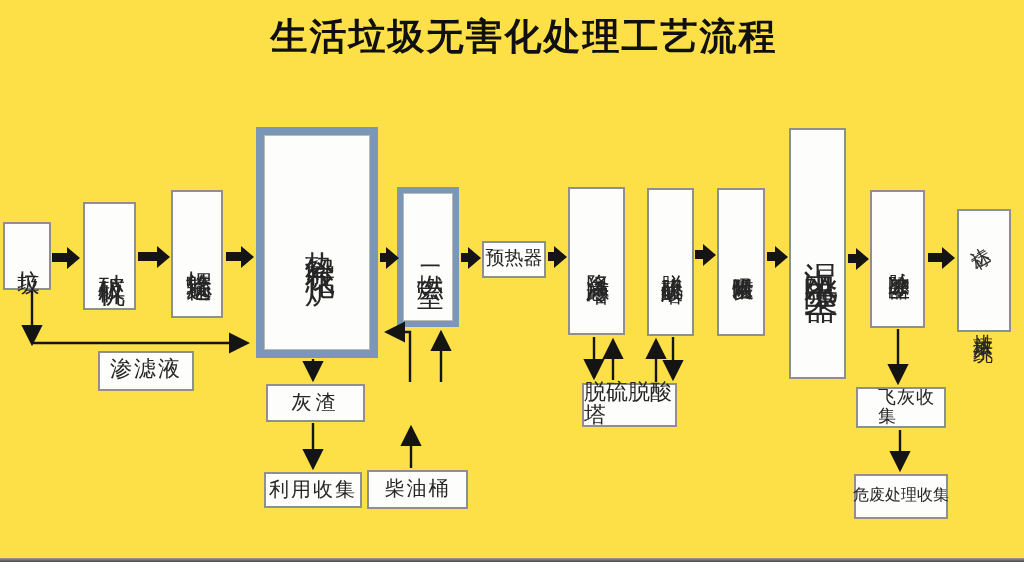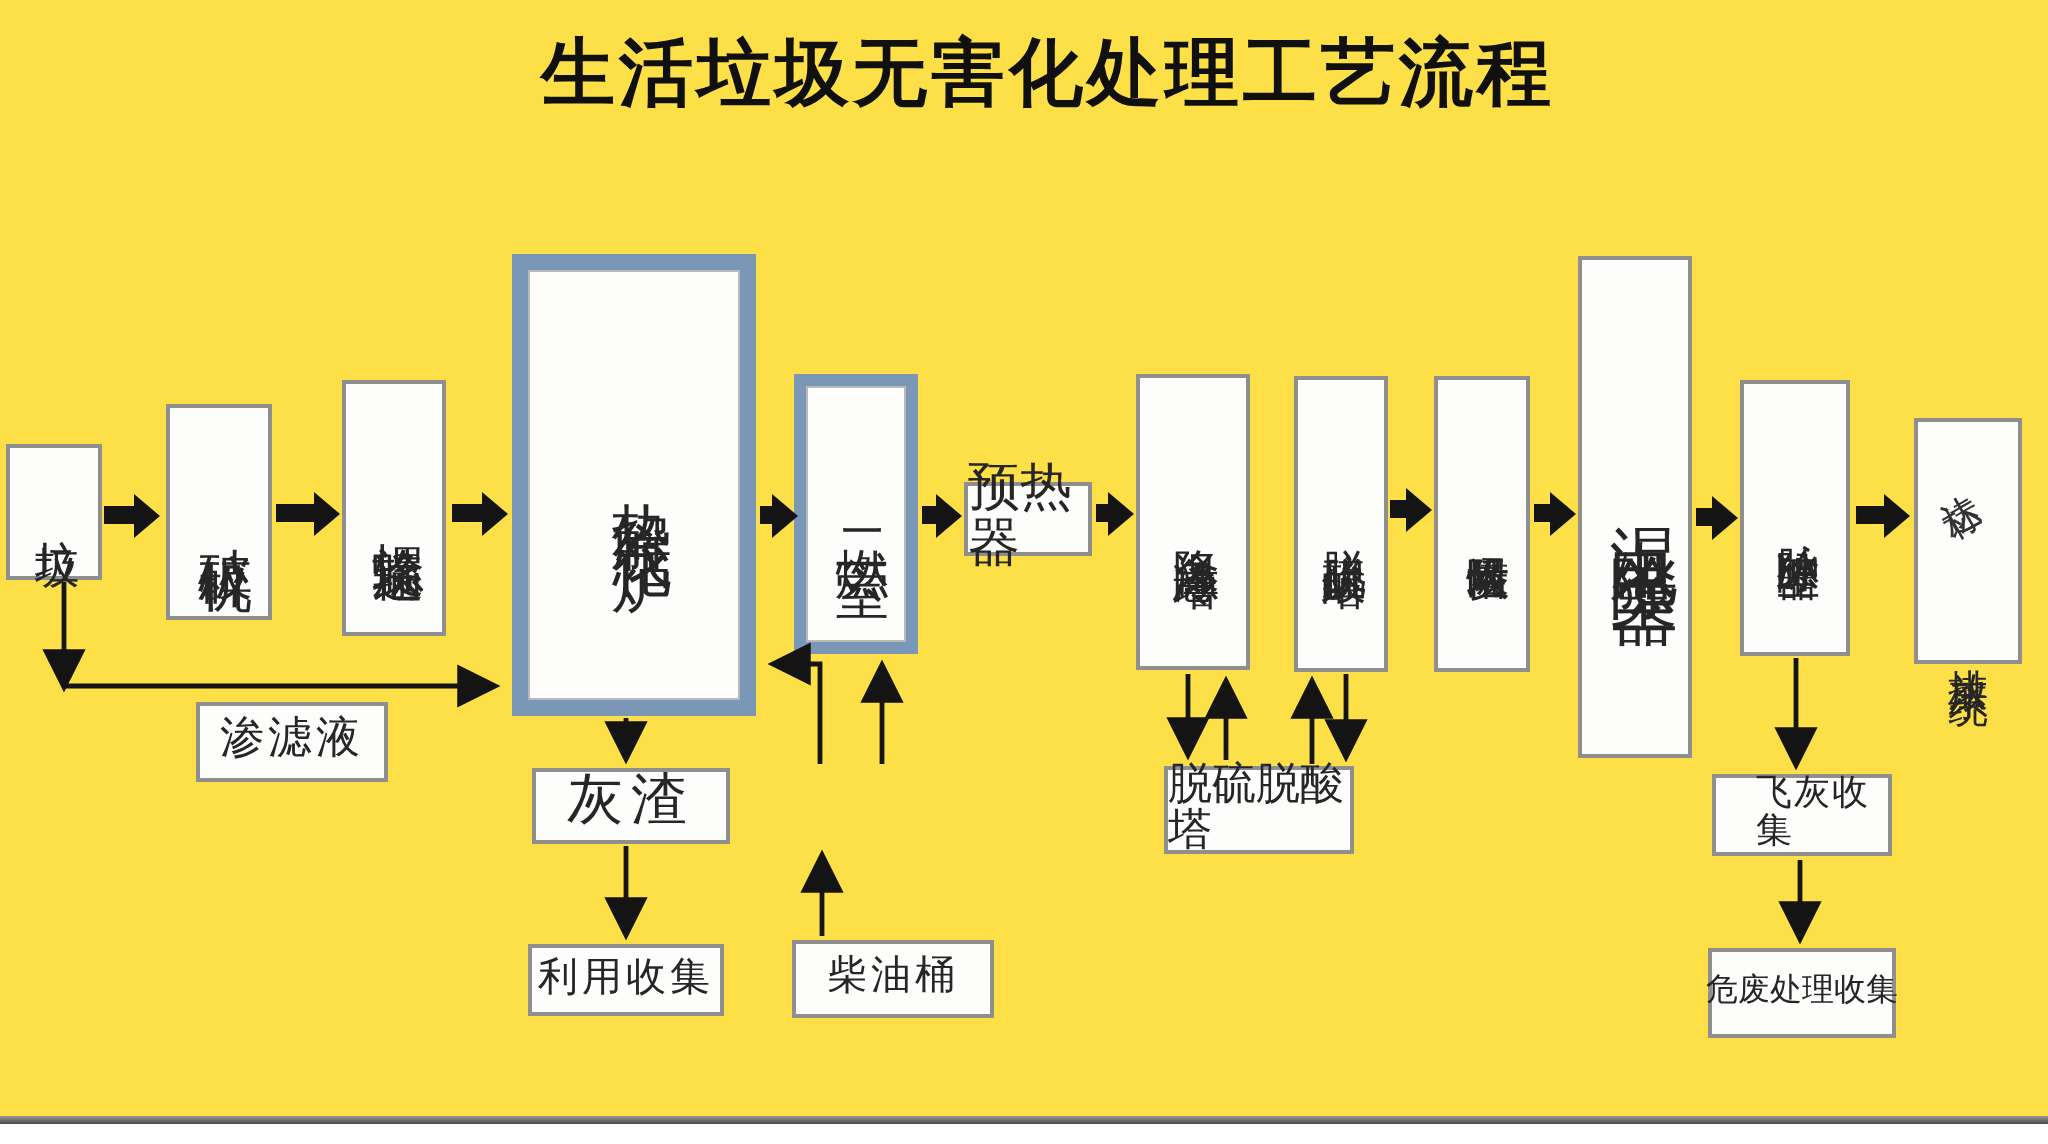--- a/index.html
+++ b/index.html
@@ -27,32 +27,32 @@
   }
   .vtext{writing-mode:vertical-rl;text-orientation:upright;}
   .blue{border:8px solid #7b97b8;box-shadow:inset 0 0 0 1px #b9b9b9;}
   .blue2{border:6px solid #7b97b8;box-shadow:inset 0 0 0 1px #b9b9b9;}
   
   #b-laji      {left:3px;  top:222px;width:48px; height:68px; font-size:22px;letter-spacing:4px;}
   #b-posuiji   {left:83px; top:202px;width:53px; height:108px;font-size:27px;letter-spacing:3px;}
   #b-luoxuan   {left:171px;top:190px;width:52px; height:128px;font-size:26px;letter-spacing:2px;}
   #b-rejie     {left:256px;top:127px;width:122px;height:231px;font-size:30px;letter-spacing:6px;}
   #b-erran     {left:397px;top:187px;width:62px; height:140px;font-size:27px;letter-spacing:8px;}
-  #b-yureqi    {left:482px;top:241px;width:64px; height:37px; font-size:26px;}
+  #b-yureqi    {left:482px;top:241px;width:64px; height:37px; font-size:19px;}
   #b-jiangwen  {left:568px;top:187px;width:57px; height:148px;font-size:23px;letter-spacing:2px;}
   #b-tuoliu    {left:647px;top:188px;width:47px; height:148px;font-size:22px;letter-spacing:2px;}
   #b-huoxing   {left:717px;top:188px;width:48px; height:148px;font-size:21px;}
   #b-shidian   {left:789px;top:128px;width:57px; height:251px;font-size:34px;letter-spacing:7px;}
   #b-maichong  {left:870px;top:190px;width:55px; height:138px;font-size:22px;letter-spacing:2px;}
   #b-paifang   {left:957px;top:209px;width:54px; height:123px;font-size:20px;}
   #b-shenlvye  {left:98px; top:351px;width:96px; height:40px; font-size:22px;letter-spacing:2px;text-align:right;}
-  #b-huizha    {left:266px;top:384px;width:99px; height:38px; font-size:28px;letter-spacing:4px;}
+  #b-huizha    {left:266px;top:384px;width:99px; height:38px; font-size:20px;letter-spacing:4px;}
   #b-ranshaoji {left:374px;top:384px;width:87px; height:38px; font-size:21px;}
   #b-liyong    {left:264px;top:472px;width:98px; height:36px; font-size:20px;letter-spacing:2px;}
-  #b-chaiyou   {left:367px;top:470px;width:101px;height:39px; font-size:20px;letter-spacing:2px;margin-left:29px;}
+  #b-chaiyou   {left:367px;top:470px;width:101px;height:39px; font-size:20px;letter-spacing:2px;}
   #b-xunhuan   {left:582px;top:383px;width:95px; height:44px; font-size:22px;}
   #b-feihui    {left:856px;top:387px;width:90px; height:41px; font-size:18px;letter-spacing:1px;padding-left:20px;}
   #b-weifei    {left:854px;top:474px;width:94px; height:45px; font-size:16px;white-space:nowrap;}
   
   #b-paifang{justify-content:flex-end;padding-right:4px;}
   #paifang-sub{
     position:absolute;left:-2px;top:26px;
     writing-mode:vertical-rl;text-orientation:upright;
     transform:rotate(-30deg);
     font-size:19px;letter-spacing:2px;color:#333;

